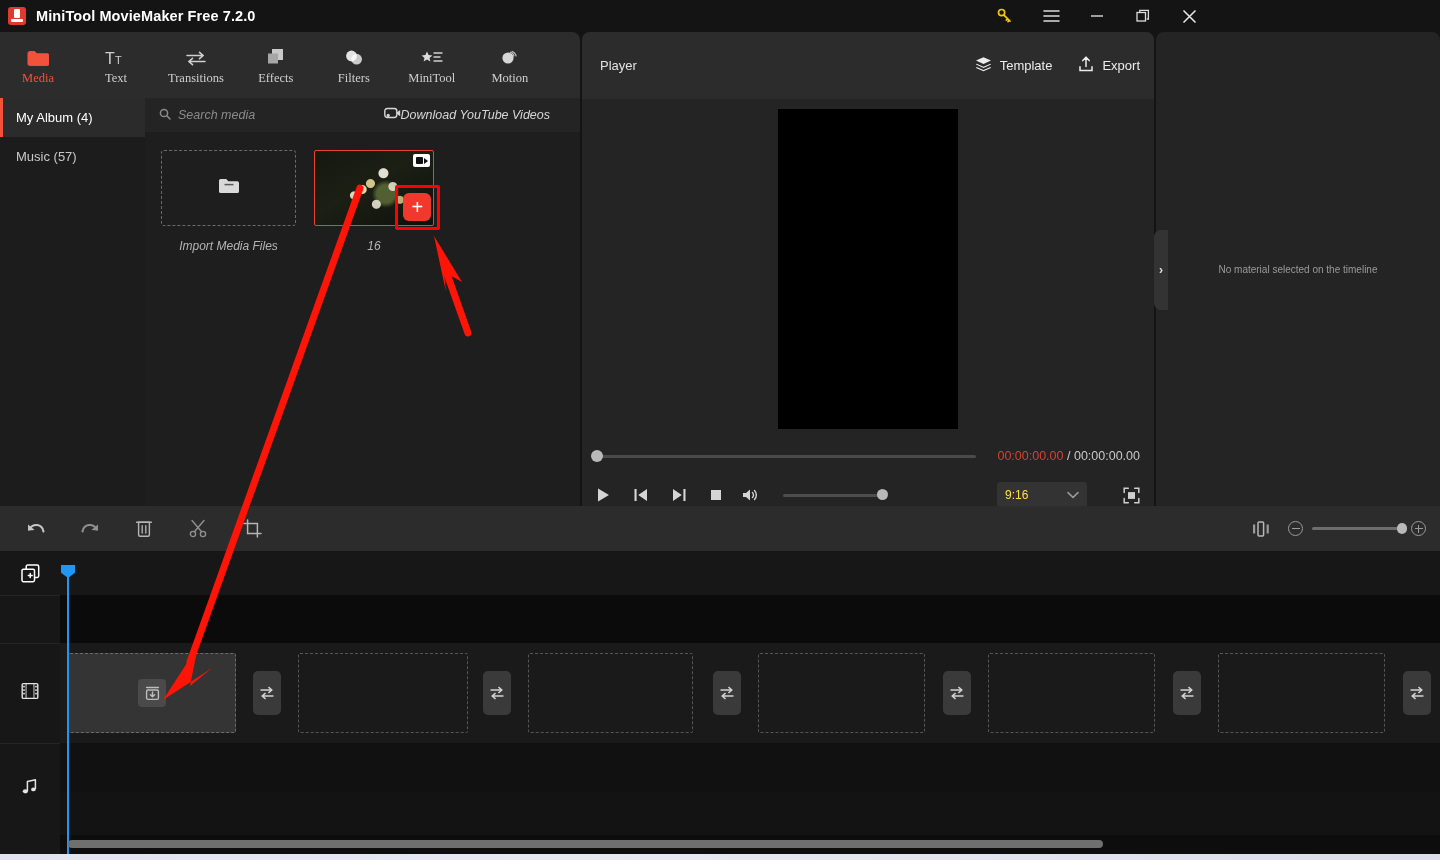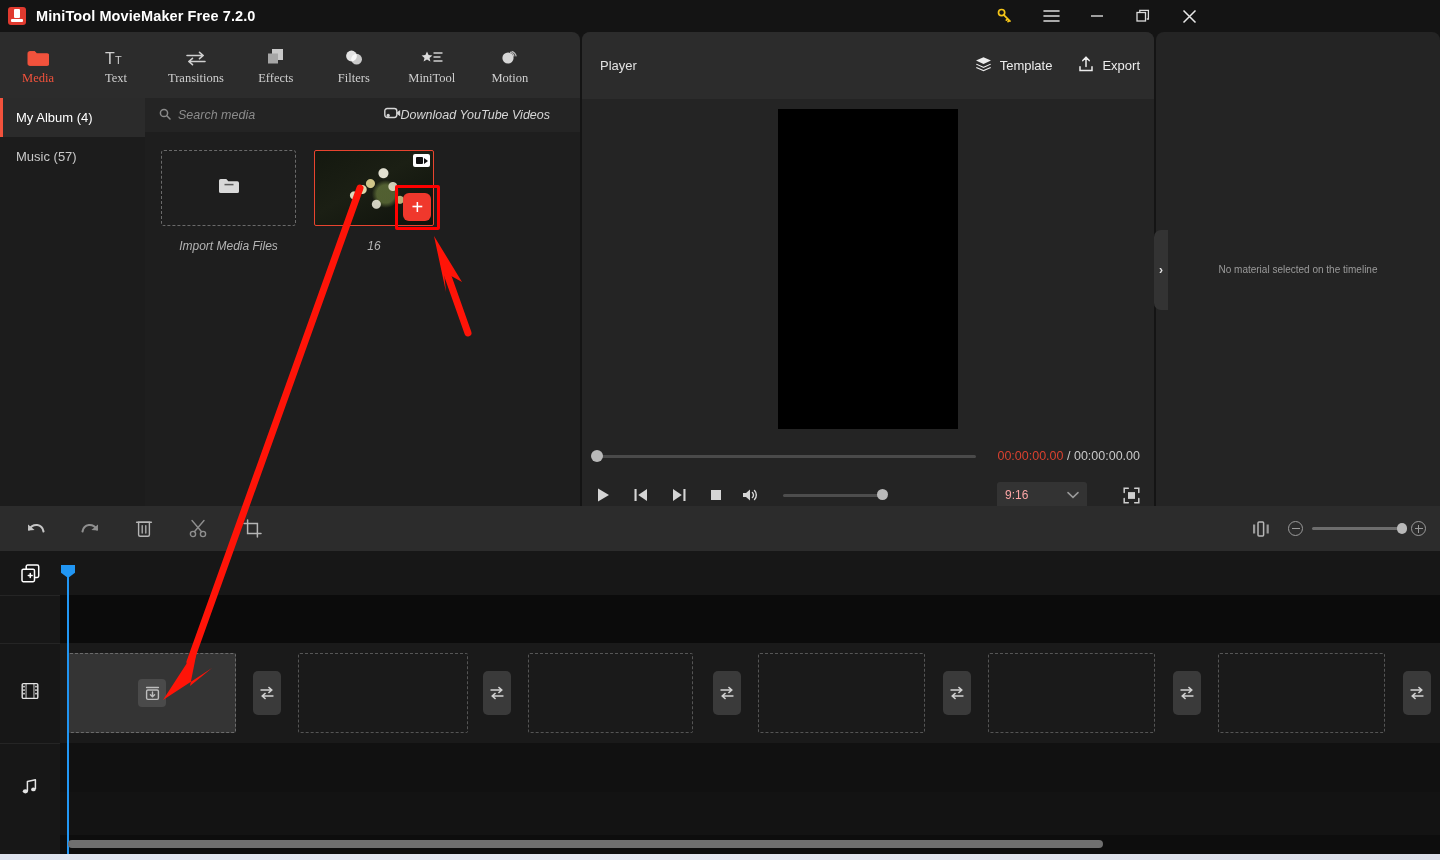--- a/index.html
+++ b/index.html
@@ -152,21 +152,21 @@
   .seek-knob { position: absolute; left: -5px; top: -4.5px; width: 12px; height: 12px; border-radius: 50%; background: #b9b9b9; }
   .time-txt { margin-left: auto; font-size: 12.5px; color: #c9c9c9; white-space: nowrap; }
   .time-cur { color: #d8412f; }
 
   .ctrl-row { display: flex; align-items: center; padding: 0 14px; height: 44px; gap: 22px; }
   .ctrl-btn { display: flex; align-items: center; justify-content: center; color: #d5d5d5; }
   .vol-track { position: relative; width: 100px; height: 3px; background: #4d4d4d; border-radius: 2px; margin-left: 2px; }
   .vol-knob { position: absolute; right: -5px; top: -4.5px; width: 11px; height: 11px; border-radius: 50%; background: #b9b9b9; }
   .ratio-sel {
     margin-left: auto; width: 90px; height: 26px; background: #333333; border-radius: 3px;
-    display: flex; align-items: center; padding: 0 8px; font-size: 12px; color: #fca5a5;
+    display: flex; align-items: center; padding: 0 8px; font-size: 12px; color: #fde047;
   }
   .ratio-sel .cv { margin-left: auto; }
   .fs-btn { margin-left: 14px; color: #cfcfcf; display: flex; }
 
   
   .right-panel {
     position: absolute; left: 1156px; top: 32px; width: 284px; height: 474px;
     background: #242424; border-radius: 8px 8px 0 0;
   }
   .rp-msg {

